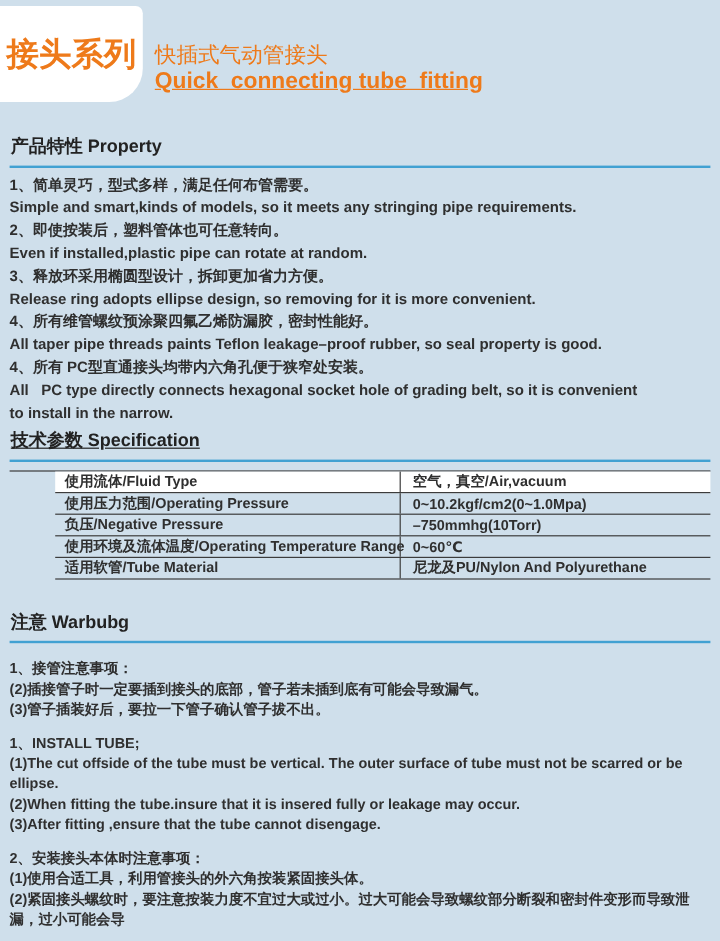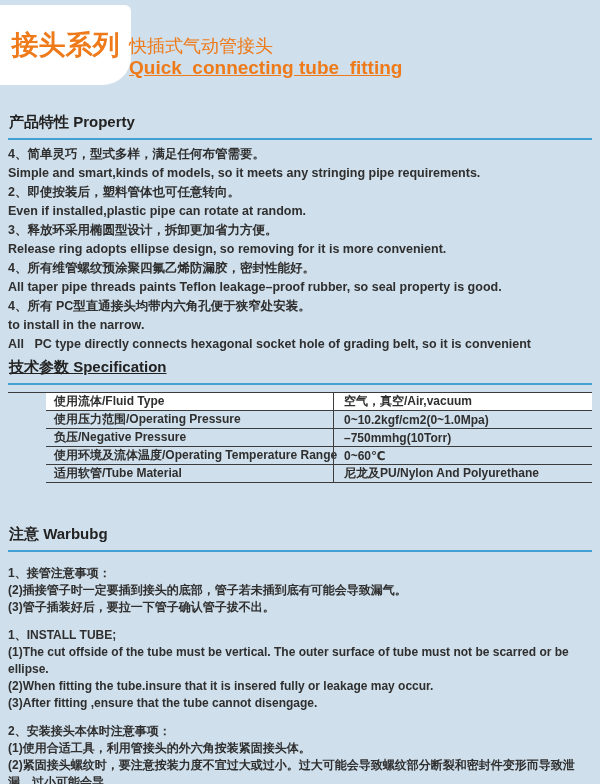--- a/index.html
+++ b/index.html
@@ -14,21 +14,21 @@
   body{
     background:var(--bg);
     font-family:"Liberation Sans","DejaVu Sans",sans-serif;
     color:var(--text);
     overflow:hidden;
     position:relative;
   }
   
   .header{position:relative;height:95px;}
   .series-box{
-    position:absolute;left:0;top:5px;width:131px;height:80px;
+    position:absolute;left:0;top:5px;width:119px;height:80px;
     background:#ffffff;border-radius:0 6px 28px 0;
     display:flex;align-items:center;justify-content:center;
   }
   .series-title{
     color:var(--orange);font-weight:bold;font-size:27px;letter-spacing:0px;
     white-space:pre;
   }
   .subtitles{position:absolute;left:129px;top:36px;}
   .subtitle-zh{color:var(--orange);font-weight:normal;font-size:18px;line-height:21px;white-space:pre;}
   .subtitle-en{color:var(--orange);font-weight:bold;font-size:19px;line-height:22px;white-space:pre;text-decoration:underline;}
@@ -54,21 +54,21 @@
     margin-left:38px;
   }
   .spec-row.white{background:#ffffff;}
   .spec-label,.spec-value{
     display:flex;align-items:center;
     font-size:12px;font-weight:bold;white-space:pre;
   }
   .spec-label{padding-left:8px;}
   .spec-value{border-left:1px solid var(--line);padding-left:10px;}
   
-  .sec-warning .sec-heading{margin-top:42px;}
+  .sec-warning .sec-heading{margin-top:26px;}
   .warn-body{margin-top:13px;}
   .warn-group{margin-bottom:11px;}
   .warn-group:last-child{margin-bottom:0;}
   .warn-group .t{font-size:12px;font-weight:bold;line-height:17px;}
 </style>
 </head>
 <body>
 
 <div class="header">
   <div class="series-box">
@@ -78,31 +78,31 @@
     <div class="subtitle-zh">快插式气动管接头</div>
     <div class="subtitle-en">Quick  connecting tube  fitting</div>
   </div>
 </div>
 
 <div class="content">
 
   <div class="sec-property">
     <div class="sec-heading">产品特性 Property</div>
     <div class="prop-list">
-      <div class="t">4、简单灵巧，型式多样，满足任何布管需要。</div>
+      <div class="t">1、简单灵巧，型式多样，满足任何布管需要。</div>
       <div class="t">Simple and smart,kinds of models, so it meets any stringing pipe requirements.</div>
       <div class="t">2、即使按装后，塑料管体也可任意转向。</div>
       <div class="t">Even if installed,plastic pipe can rotate at random.</div>
       <div class="t">3、释放环采用椭圆型设计，拆卸更加省力方便。</div>
       <div class="t">Release ring adopts ellipse design, so removing for it is more convenient.</div>
       <div class="t">4、所有维管螺纹预涂聚四氟乙烯防漏胶，密封性能好。</div>
       <div class="t">All taper pipe threads paints Teflon leakage–proof rubber, so seal property is good.</div>
       <div class="t">4、所有 PC型直通接头均带内六角孔便于狭窄处安装。</div>
+      <div class="t">All   PC type directly connects hexagonal socket hole of grading belt, so it is convenient</div>
       <div class="t">to install in the narrow.</div>
-      <div class="t">All   PC type directly connects hexagonal socket hole of grading belt, so it is convenient</div>
     </div>
   </div>
 
   <div class="sec-spec">
     <div class="sec-heading">技术参数 Specification</div>
     <div class="spec-table">
       <div class="spec-row white">
         <div class="spec-label">使用流体/Fluid Type</div>
         <div class="spec-value">空气，真空/Air,vacuum</div>
       </div>

